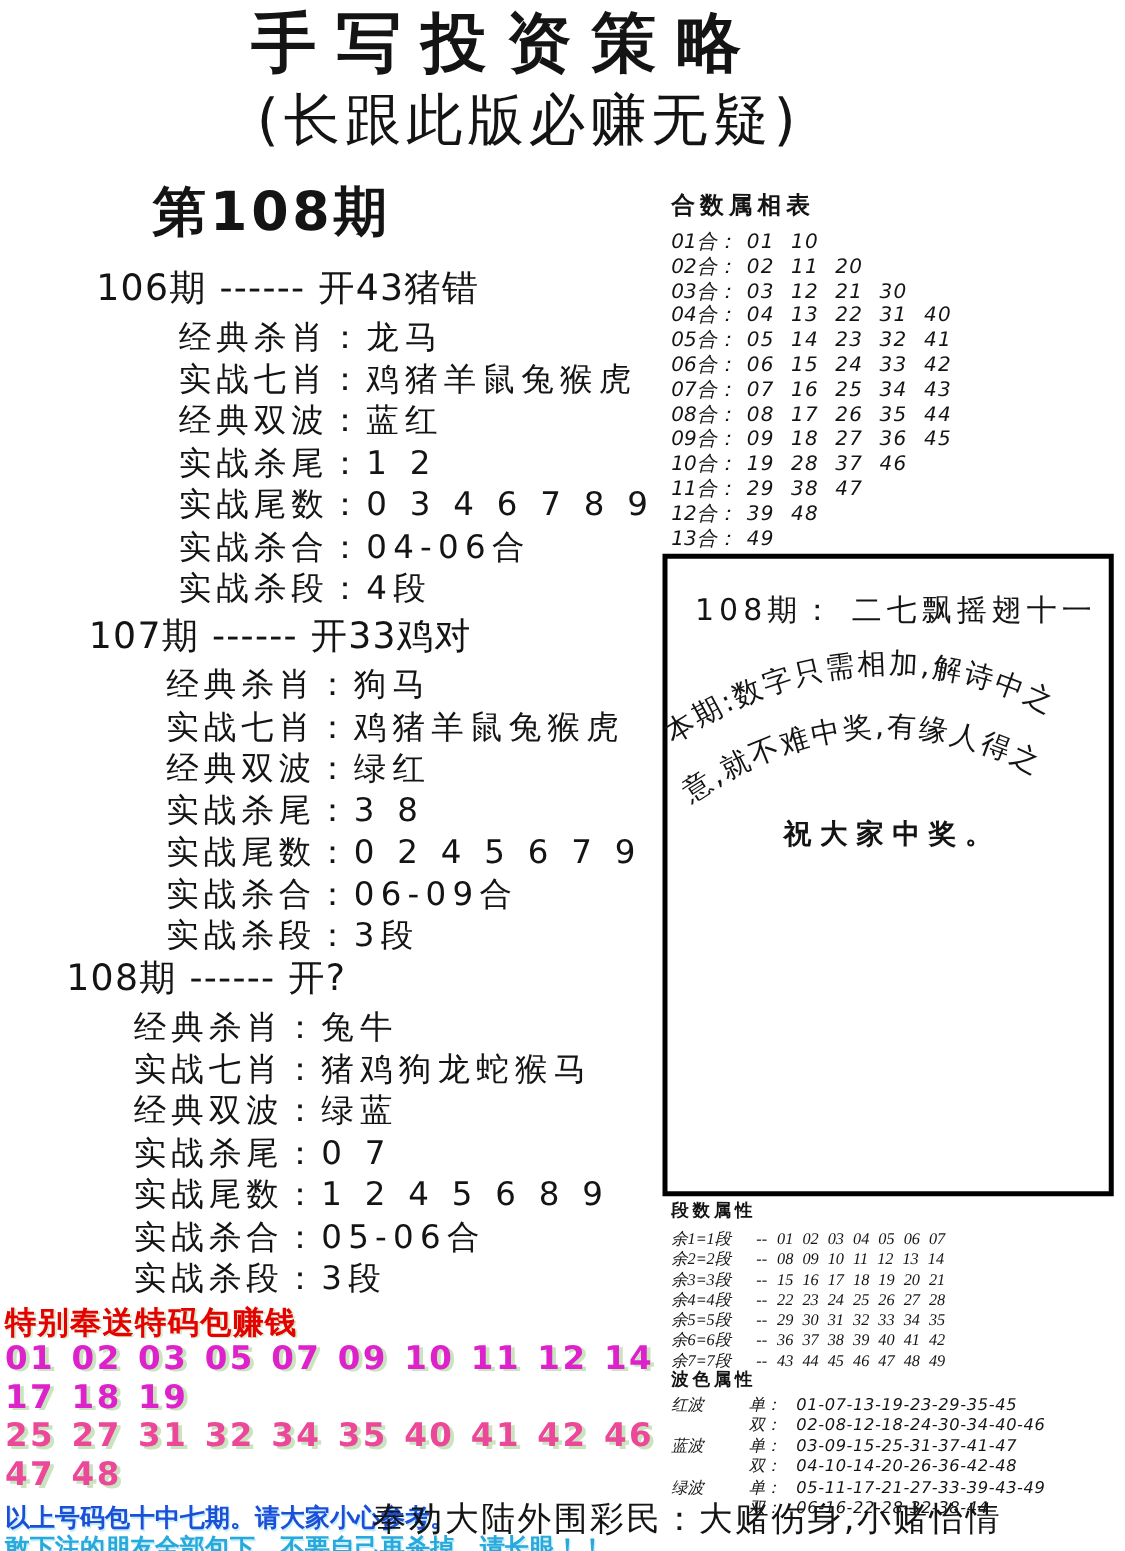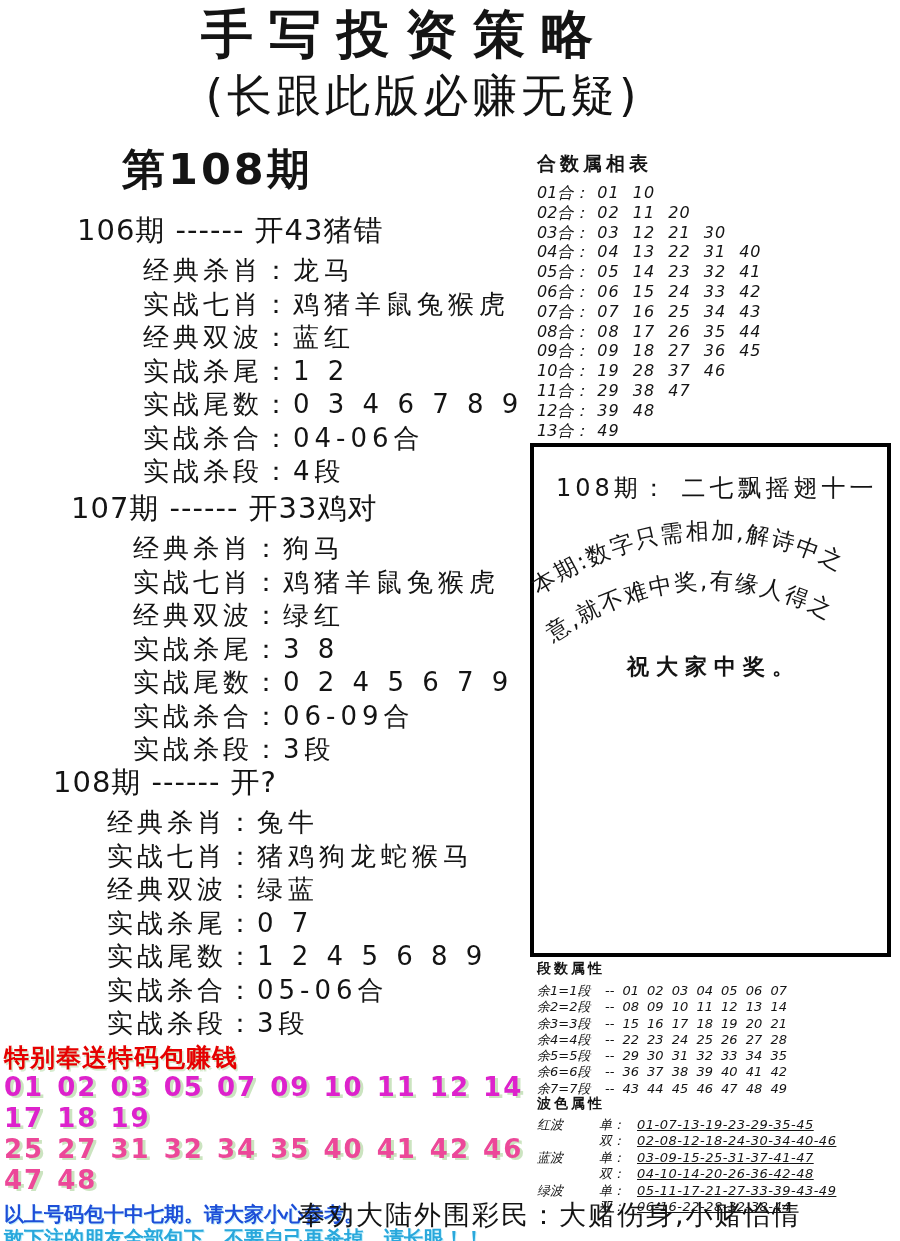--- a/index.html
+++ b/index.html
@@ -35,31 +35,31 @@
             border:4px solid #000;box-sizing:border-box;background:#fff;}
   .poem-title{margin:25px 0 0 22px;font-size:24px;letter-spacing:4px;white-space:nowrap;}
   .arc-svg{position:absolute;top:90px;left:0;overflow:visible;}
   .arc-svg text{font-size:23px;letter-spacing:2px;fill:#141414;
                 font-family:"DejaVu Sans","Liberation Sans",sans-serif;}
   .blessing{position:absolute;top:205px;left:30px;width:300px;text-align:center;
             font-size:22px;font-weight:bold;letter-spacing:7px;}
   
   .seg-section{position:absolute;left:537px;top:960px;}
   .seg-title{font-size:14px;font-weight:bold;letter-spacing:3px;margin-bottom:5px;}
-  .s-row{display:flex;font-size:13px;font-style:italic;line-height:16.3px;white-space:nowrap;}
+  .s-row{display:flex;font-size:13px;font-style:italic;line-height:16.3px;white-space:nowrap;font-family:Liberation Serif, serif;}
   .s-label{width:66px;}
   .s-sep{margin:0 8px 0 2px;}
   .s-nums{word-spacing:4px;}
   
   .wave-section{position:absolute;left:537px;top:1095px;}
   .wave-title{font-size:14px;font-weight:bold;letter-spacing:3px;margin-bottom:4px;}
   .w-line{display:flex;font-size:13px;font-style:italic;line-height:16.4px;white-space:nowrap;}
   .w-name{width:62px;font-style:italic;}
   .w-type{width:38px;}
-  .w-nums{letter-spacing:0.5px;text-decoration:underline;}
+  .w-nums{letter-spacing:0.5px;}
   
   .promo{position:absolute;left:4px;top:1043px;width:525px;}
   .promo-heading{font-size:25px;font-weight:bold;letter-spacing:1px;line-height:29px;
                  text-shadow:1.5px 1.5px 0 rgba(180,220,170,0.55);}
   .promo-nums{font-size:26px;font-weight:bold;letter-spacing:2px;word-spacing:2px;line-height:31px;
               text-shadow:3px 2px 0 rgba(160,205,140,0.55);}
   .promo-note{font-size:20px;font-weight:bold;line-height:23.5px;
               text-shadow:1px 1px 0 rgba(140,225,245,0.5);}
   .promo-note.first{margin-top:7px;}
   

